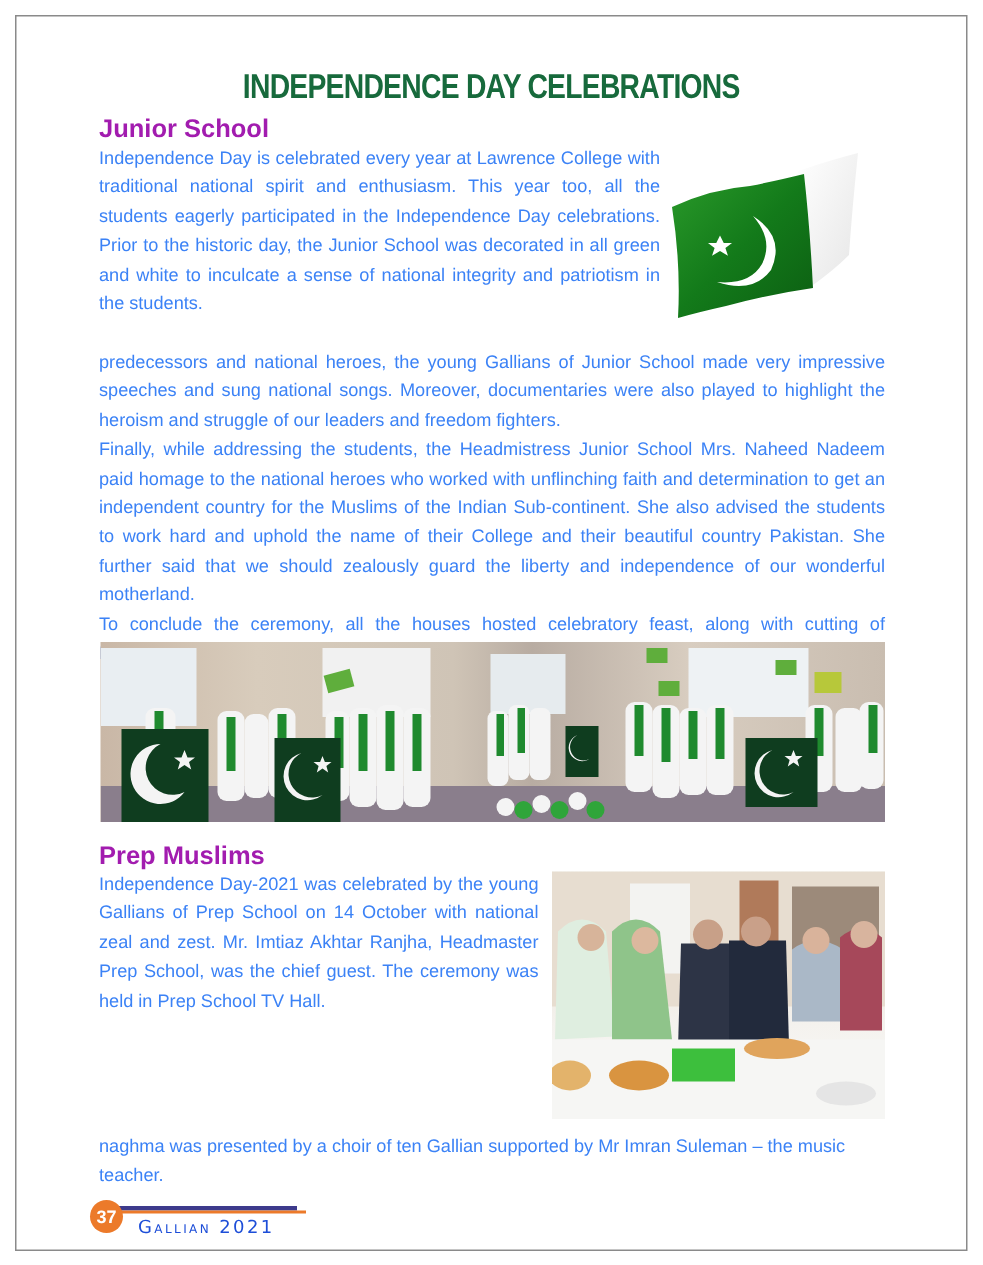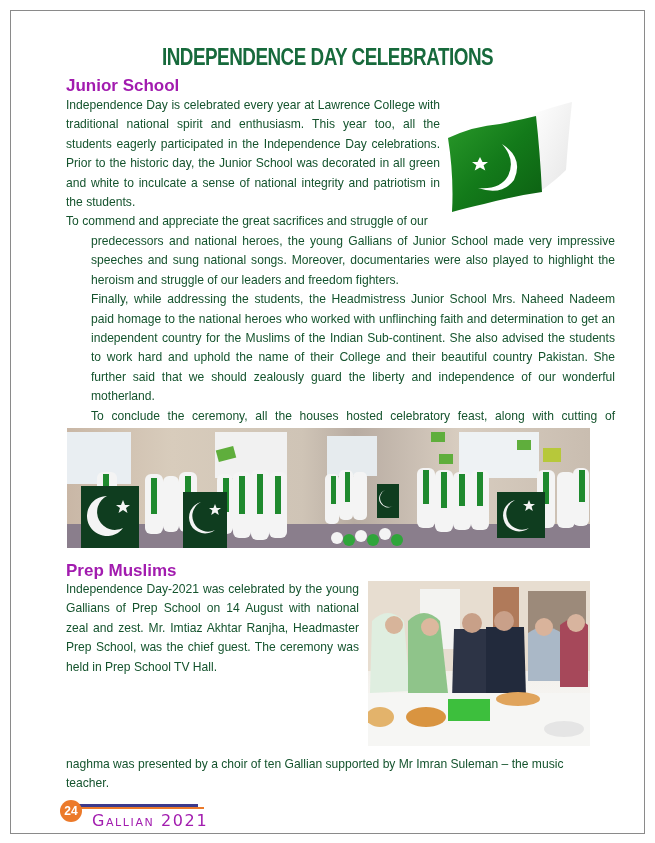--- a/index.html
+++ b/index.html
@@ -11,21 +11,21 @@
   }
   .title {
     position: absolute; left: 0; top: 44px; width: 655px; text-align: center;
     font-family: "Liberation Sans", sans-serif; font-weight: bold; font-size: 23px;
     color: #176a3c; letter-spacing: -0.6px; transform: scaleX(0.82); transform-origin: center;
   }
   .section-heading {
     position: absolute; left: 66px; font-weight: bold; font-size: 17px; color: #a21caf;
   }
   .para {
-    position: absolute; font-size: 12.1px; line-height: 19.4px; color: #14532d; text-align: justify;
+    position: absolute; font-size: 12.1px; line-height: 19.4px; color: #3b82f6; text-align: justify;
   }
   .para p { text-align: justify; }
   .para p.last { text-align: left; }
   .flag {
     position: absolute; left: 444px; top: 100px; width: 130px; height: 115px;
   }
   .banner {
     position: absolute; left: 67px; top: 428px; width: 523px; height: 120px; overflow: hidden;
     background: linear-gradient(90deg, #c9b7a6 0%, #d8ccbc 20%, #cfc4b6 45%, #b8aca2 55%, #d8cdc0 75%, #c9bdb0 100%);
   }
@@ -37,39 +37,38 @@
     position: absolute; left: 60px; top: 800px; width: 22px; height: 22px; border-radius: 50%;
     background: #ec7a2a; color: #fff; font-weight: bold; font-size: 12px; text-align: center; line-height: 22px;
   }
   .footer-line-blue {
     position: absolute; left: 74px; top: 804px; width: 124px; height: 3px; background: #3d3a8c;
   }
   .footer-line-orange {
     position: absolute; left: 76px; top: 807px; width: 128px; height: 2px; background: #ec7a2a;
   }
   .footer-text {
-    position: absolute; left: 92px; top: 811px; font-size: 16px; letter-spacing: 1.6px; color: #a21caf;
+    position: absolute; left: 92px; top: 811px; font-size: 12px; letter-spacing: 1.6px; color: #1d4ed8;
     font-family: "DejaVu Sans", sans-serif; font-variant: small-caps;
   }
 </style>
 </head>
 <body>
 
 <div class="page-frame"></div>
 
 <h1 class="title">INDEPENDENCE DAY CELEBRATIONS</h1>
 
 <h2 class="section-heading" style="top:76px;">Junior School</h2>
 
 <div class="para" style="left:66px; top:96px; width:374px;">
   <p>Independence Day is celebrated every year at Lawrence College with traditional national spirit and enthusiasm. This year too, all the students eagerly participated in the Independence Day celebrations. Prior to the historic day, the Junior School was decorated in all green and white to inculcate a sense of national integrity and patriotism in the students.</p>
-  <p class="last">To commend and appreciate the great sacrifices and struggle of our</p>
-</div>
-
-<div class="para" style="left:66px; top:232px; width:524px;margin-left:25px;">
+</div>
+
+<div class="para" style="left:66px; top:232px; width:524px;">
   <p>predecessors and national heroes, the young Gallians of Junior School made very impressive speeches and sung national songs. Moreover, documentaries were also played to highlight the heroism and struggle of our leaders and freedom fighters.</p>
   <p>Finally, while addressing the students, the Headmistress Junior School Mrs. Naheed Nadeem paid homage to the national heroes who worked with unflinching faith and determination to get an independent country for the Muslims of the Indian Sub-continent. She also advised the students to work hard and uphold the name of their College and their beautiful country Pakistan. She further said that we should zealously guard the liberty and independence of our wonderful motherland.</p>
   <p>To conclude the ceremony, all the houses hosted celebratory feast, along with cutting of Independence Day cakes, to instill sense of nationalism in the students.</p>
 </div>
 
 <svg class="flag" viewBox="0 0 130 115">
   <defs>
     <linearGradient id="fg" x1="0" y1="0" x2="1" y2="1">
       <stop offset="0" stop-color="#2a9a2a"></stop>
       <stop offset="0.5" stop-color="#137a1a"></stop>
@@ -163,21 +162,21 @@
       <rect x="372" y="26" width="14" height="10"></rect>
       <rect x="450" y="12" width="14" height="10"></rect>
       <rect x="476" y="20" width="18" height="14" fill="#b7c83a"></rect>
     </g>
   </svg>
 </div>
 
 <h2 class="section-heading" style="top:561px;">Prep Muslims</h2>
 
 <div class="para" style="left:66px; top:580px; width:293px;">
-  <p>Independence Day-2021 was celebrated by the young Gallians of Prep School on 14 August with national zeal and zest. Mr. Imtiaz Akhtar Ranjha, Headmaster Prep School, was the chief guest. The ceremony was held in Prep School TV Hall.</p>
+  <p>Independence Day-2021 was celebrated by the young Gallians of Prep School on 14 October with national zeal and zest. Mr. Imtiaz Akhtar Ranjha, Headmaster Prep School, was the chief guest. The ceremony was held in Prep School TV Hall.</p>
 </div>
 
 <div class="para" style="left:66px; top:755px; width:524px;">
   <p class="last">naghma was presented by a choir of ten Gallian supported by Mr Imran Suleman – the music teacher.</p>
 </div>
 
 <div class="photo">
   <svg width="222" height="165" viewBox="0 0 222 165">
     <rect x="0" y="0" width="222" height="90" fill="#e7ddd0"></rect>
     <rect x="52" y="8" width="40" height="60" fill="#f3f3f1"></rect>
@@ -201,14 +200,14 @@
     <rect x="80" y="118" width="42" height="22" fill="#3dbf3d"></rect>
     <ellipse cx="58" cy="136" rx="20" ry="10" fill="#d99440"></ellipse>
     <ellipse cx="12" cy="136" rx="14" ry="10" fill="#e3b36b"></ellipse>
     <ellipse cx="150" cy="118" rx="22" ry="7" fill="#e0a45c"></ellipse>
     <ellipse cx="196" cy="148" rx="20" ry="8" fill="#e5e5e5"></ellipse>
   </svg>
 </div>
 
 <div class="footer-line-blue"></div>
 <div class="footer-line-orange"></div>
-<div class="footer-badge">24</div>
+<div class="footer-badge">37</div>
 <div class="footer-text">Gallian 2021</div>
 
 </body></html>

